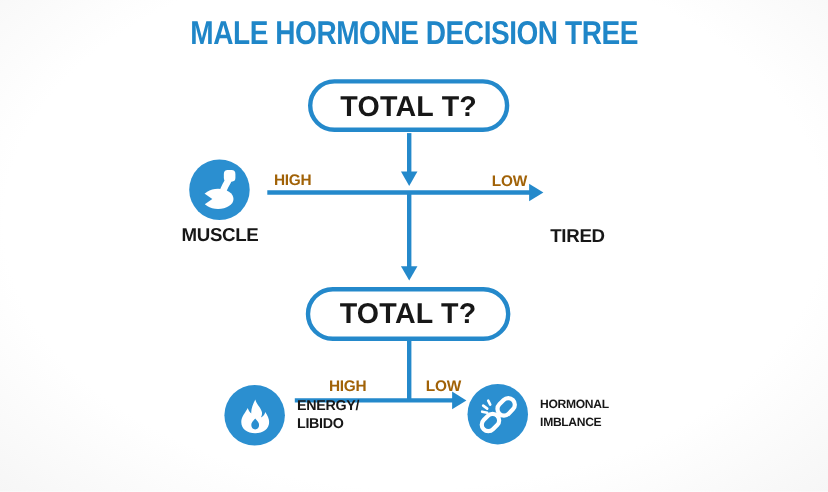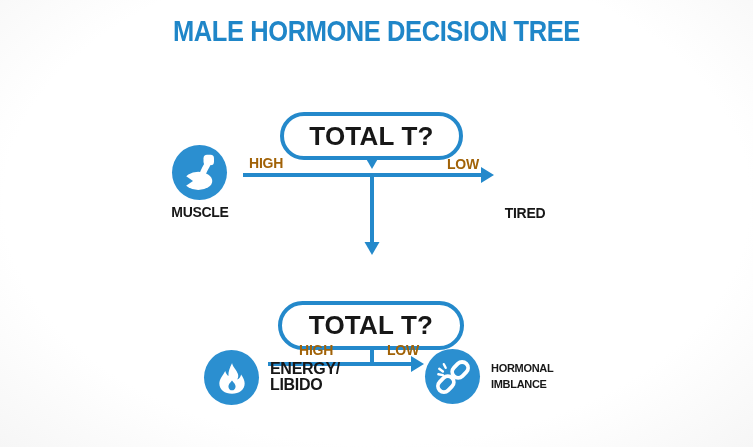--- a/index.html
+++ b/index.html
@@ -11,21 +11,21 @@
   .stage{position:absolute;inset:0;}
   .title{
     position:absolute;top:14px;left:0;width:753px;text-align:center;
     font-size:30px;font-weight:bold;color:#1f86c8;letter-spacing:-0.5px;
     transform:scaleX(0.85);transform-origin:50% 50%;white-space:nowrap;
   }
   .qbox{
     position:absolute;box-sizing:border-box;background:#fff;
     border:4px solid #2489cb;border-radius:25px;
     display:flex;align-items:center;justify-content:center;
-    font-weight:bold;color:#171717;letter-spacing:0.2px;margin-top:40px;
+    font-weight:bold;color:#171717;letter-spacing:0.2px;
   }
   .qbox.total{left:280px;top:72px;width:183px;height:48px;font-size:26px;}
   .qbox.free{left:278px;top:261px;width:186px;height:49px;font-size:26px;}
   .connectors{position:absolute;left:0;top:0;}
   .icon-circle{
     position:absolute;width:55px;height:55px;border-radius:50%;
     background:#2b8fd0;display:flex;align-items:center;justify-content:center;
   }
   .circle-muscle{left:172px;top:145px;}
   .circle-tired{left:497px;top:146px;}
@@ -33,27 +33,27 @@
   .circle-chain{left:425px;top:349px;}
   .cond{
     position:absolute;color:#a16207;font-weight:bold;font-size:14px;
     letter-spacing:-0.2px;white-space:nowrap;
   }
   .cond.high-top{left:249px;top:155px;}
   .cond.low-top{left:447px;top:156px;}
   .cond.high-bottom{left:299px;top:342px;}
   .cond.low-bottom{left:387px;top:342px;}
   .outcome{
-    position:absolute;color:#171717;font-weight:bold;font-size:14px;
+    position:absolute;color:#171717;font-weight:bold;font-size:17px;
     letter-spacing:-0.3px;white-space:nowrap;
   }
   .outcome.center{width:82px;text-align:center;}
   .lbl-muscle{left:159px;top:204px;}
   .lbl-tired{left:484px;top:205px;}
-  .lbl-energy{left:270px;top:361px;font-size:16px;line-height:15.5px;}
+  .lbl-energy{left:270px;top:361px;font-size:13px;line-height:15.5px;}
   .lbl-hormonal{left:491px;top:361px;font-size:11px;line-height:15.5px;}
   .zz{
     position:absolute;left:32px;top:2px;color:#0e0e0e;
     font-weight:bold;font-size:11px;letter-spacing:0.5px;
   }
 </style>
 </head>
 <body>
 
 <div class="stage">

